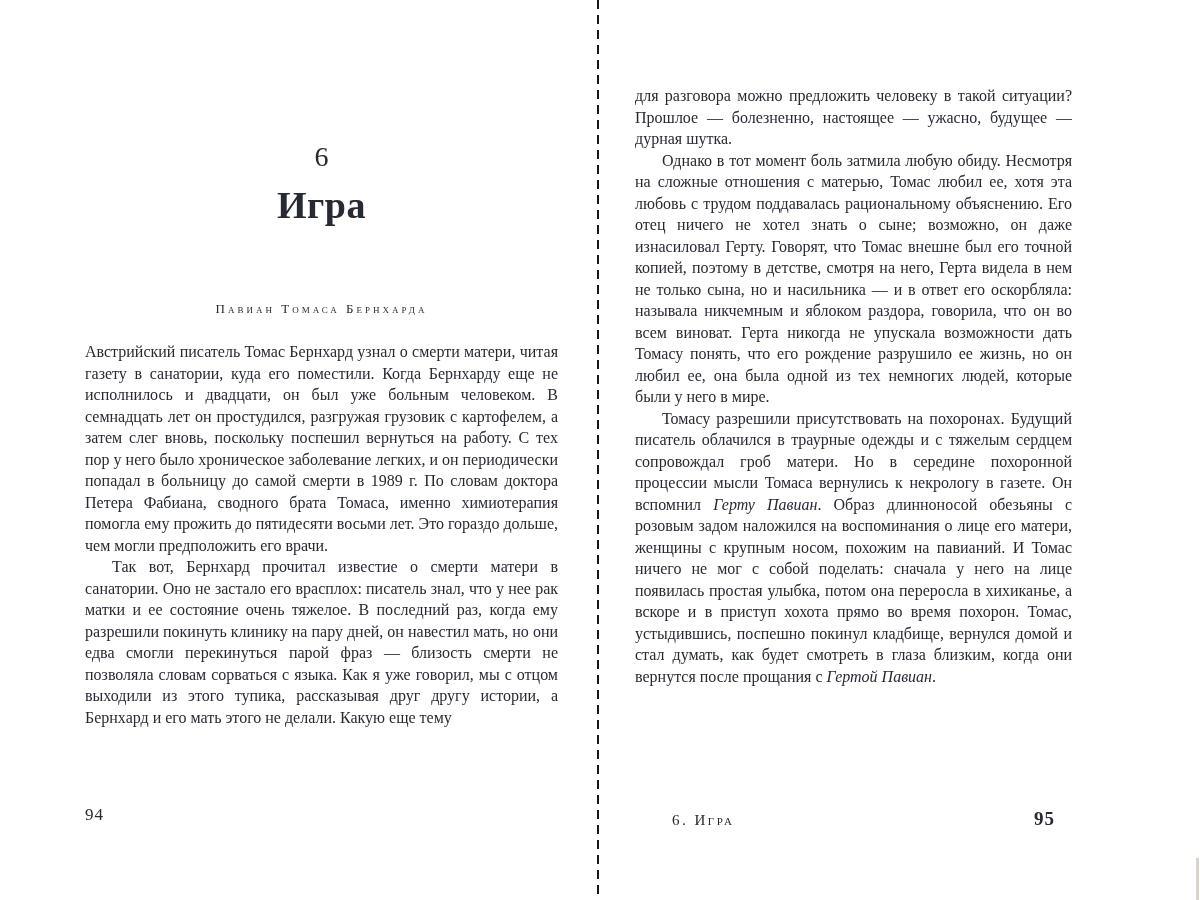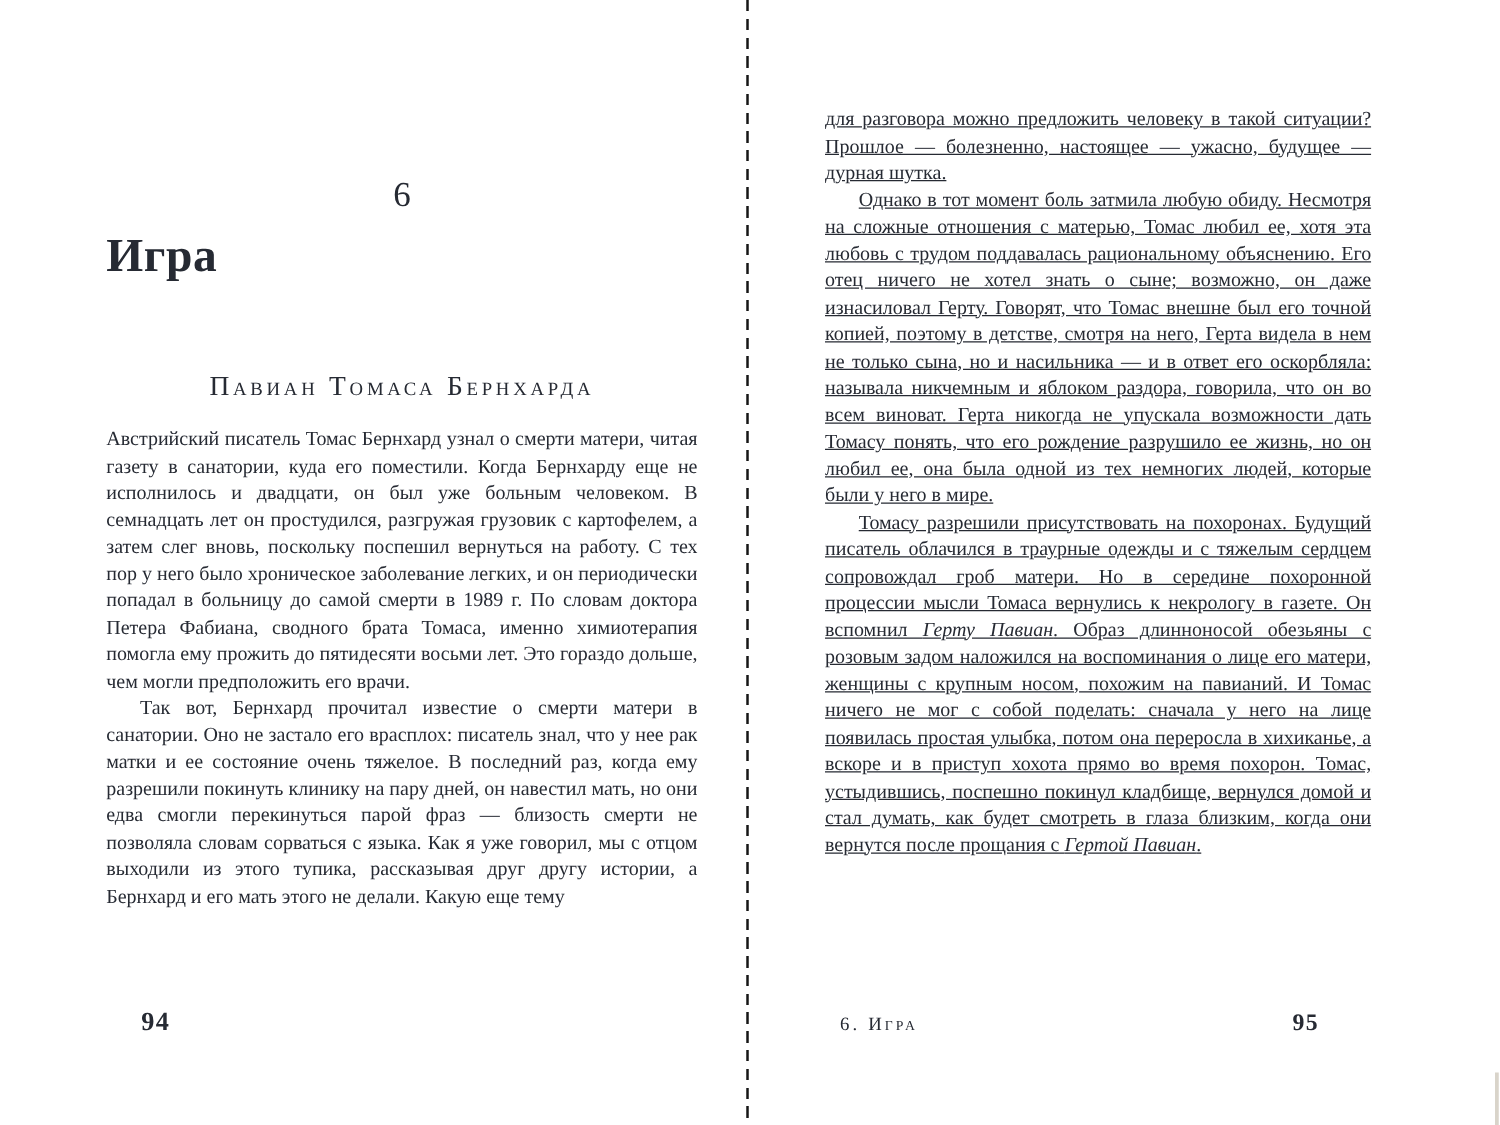--- a/index.html
+++ b/index.html
@@ -27,30 +27,30 @@
   }
   .chapter-number {
     margin-top: 141px;
     text-align: center;
     font-size: 28px;
     line-height: 32px;
     font-weight: 400;
   }
   .chapter-title {
     margin: 8px 0 0 0;
-    text-align: left;
+    text-align: center;
     font-size: 38px;
     line-height: 48px;
     font-weight: 700;
     letter-spacing: 0.5px;
   }
   .section-heading {
     margin: 69px 0 0 0;
     text-align: center;
-    font-size: 22px;
+    font-size: 13px;
     line-height: 22px;
     font-weight: 400;
     font-variant: small-caps;
     letter-spacing: 3px;
   }
   .body-text {
     font-size: 16px;
     line-height: 21.5px;
     text-align: justify;
   }
@@ -61,49 +61,47 @@
     margin: 0;
     padding: 0;
   }
   .body-text p.indent {
     text-indent: 27px;
   }
   .folio-left {
     position: absolute;
     left: 85px;
     top: 805px;
-    font-size: 21px;
-    font-weight: 700;
+    font-size: 17px;
+    font-weight: 400;
     letter-spacing: 1px;
-    margin-left: 28px;
   }
 
   
   .divider {
     position: absolute;
     left: 597px;
     top: 0;
     width: 2px;
     height: 900px;
     background: repeating-linear-gradient(
       to bottom,
       #161616 0px, #161616 9px,
       transparent 9px, transparent 15px
     );
   }
 
   
   .page-right {
     position: absolute;
-    left: 660px;
+    left: 635px;
     top: 85px;
     width: 437px;
     height: 722px;
     overflow: hidden;
-    text-decoration: underline;
   }
   .page-right-footer {
     position: absolute;
     left: 672px;
     top: 808px;
     width: 437px;
     display: flex;
     justify-content: space-between;
     align-items: baseline;
   }

